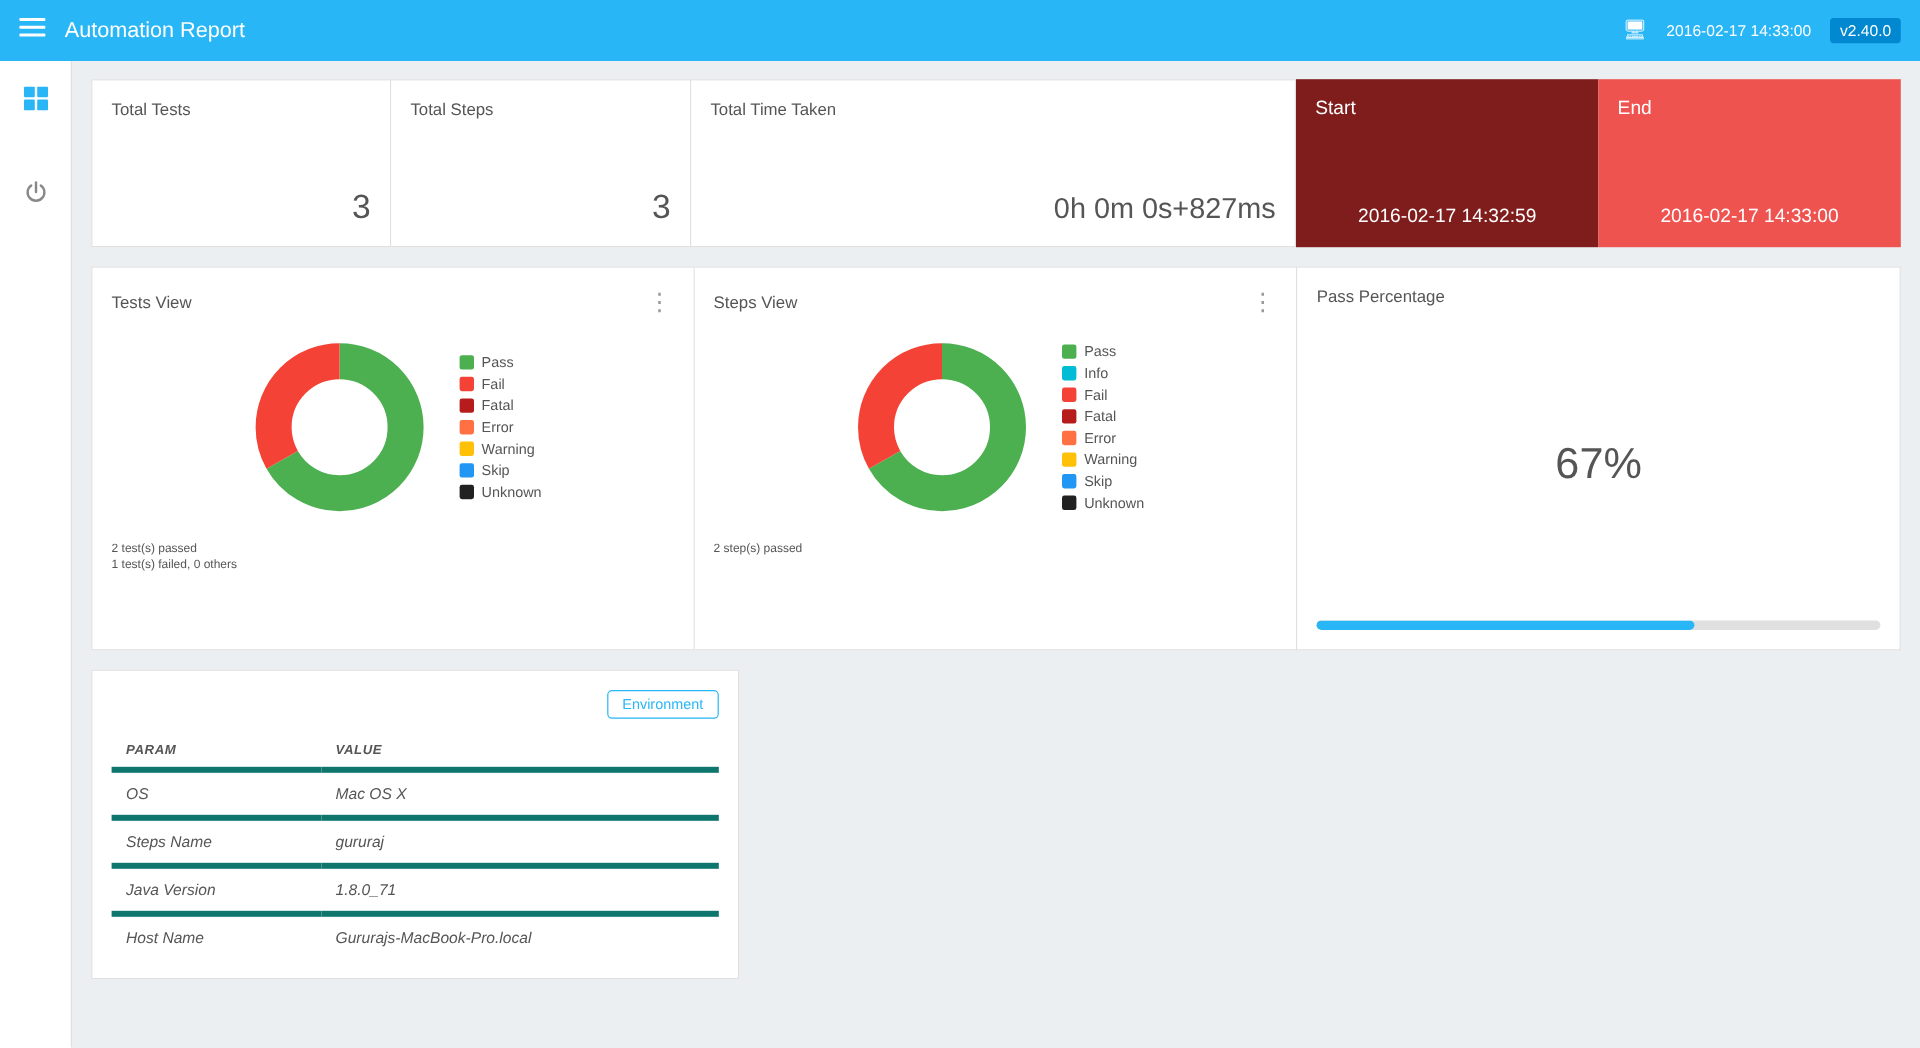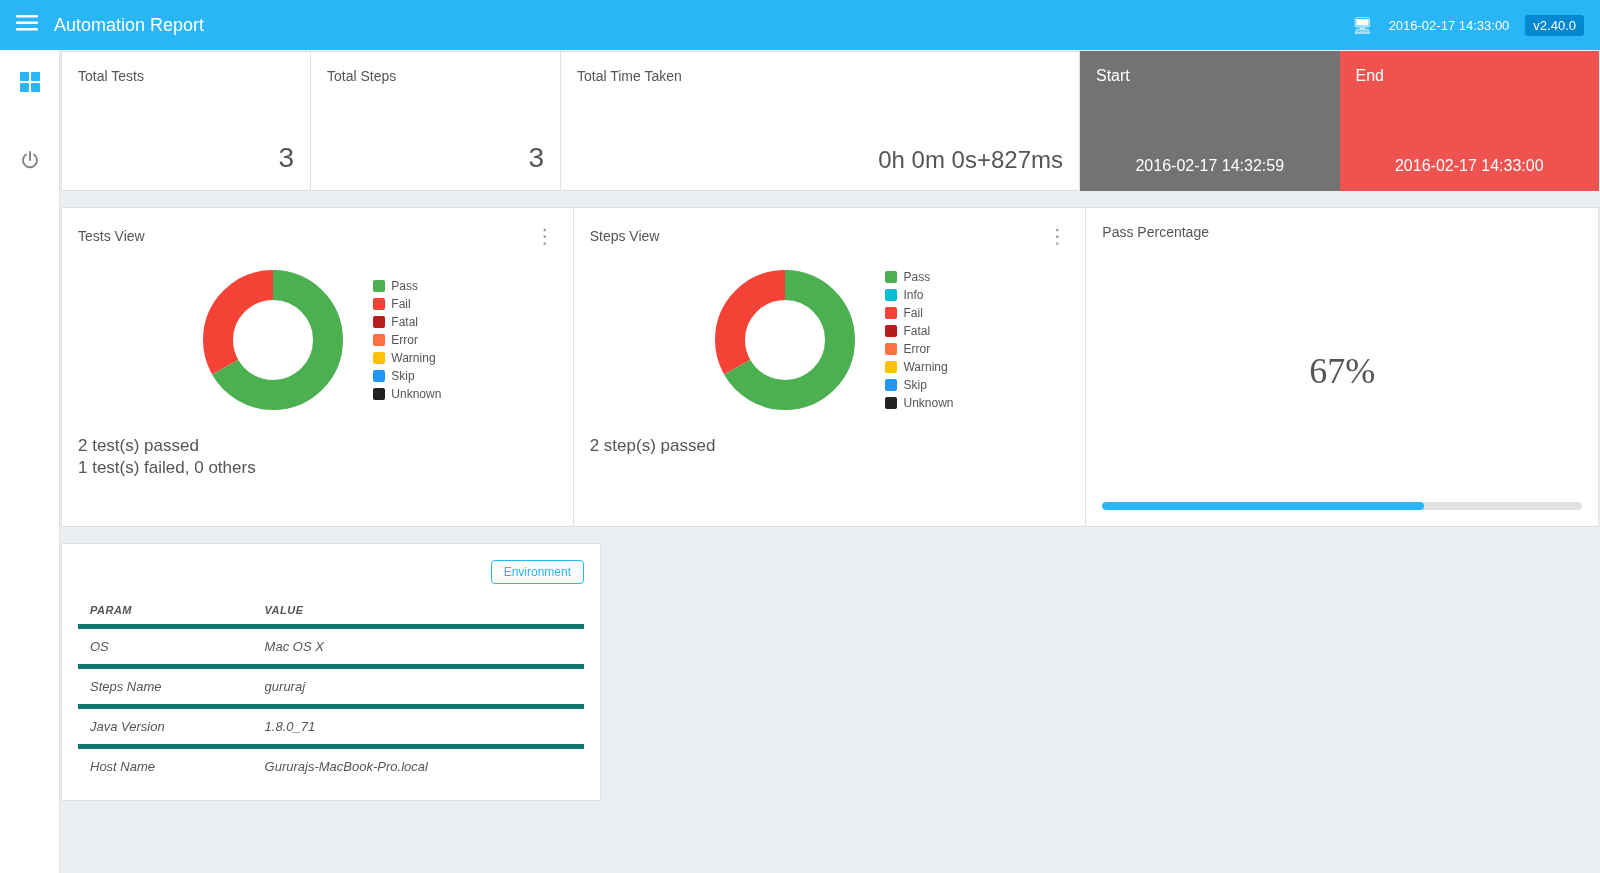--- a/index.html
+++ b/index.html
@@ -49,21 +49,21 @@
       border-radius: 4px;
       color: #666;
       font-size: 18px;
     }
     .sidebar-item.active { color: #29b6f6; }
 
     
     .main {
       margin-top: 50px;
       margin-left: 60px;
-      padding: 1px;
+      padding: 16px;
       min-height: calc(100vh - 50px);
     }
 
     
     .summary-row {
       display: grid;
       grid-template-columns: 250px 250px 1fr 1fr;
       gap: 0;
       margin-bottom: 16px;
       height: 140px;
@@ -88,21 +88,21 @@
     }
     .card-time-value {
       font-size: 24px;
       color: #555;
       text-align: right;
       margin-top: auto;
     }
 
     
     .card-start {
-      background: #737373;
+      background: #7f1d1d;
       color: white;
       border: none;
     }
     .card-end {
       background: #ef5350;
       color: white;
       border: none;
     }
     .card-start .card-title,
     .card-end .card-title {
@@ -167,21 +167,21 @@
       gap: 6px;
     }
     .legend-color {
       width: 12px;
       height: 12px;
       border-radius: 2px;
       flex-shrink: 0;
     }
     .chart-footer {
       margin-top: 16px;
-      font-size: 17px;
+      font-size: 10px;
       color: #555;
     }
     .chart-footer div { margin-bottom: 2px; }
 
     
     .pass-card {
       background: white;
       border: 1px solid #e0e0e0;
       padding: 16px;
       min-height: 320px;
@@ -189,21 +189,20 @@
       flex-direction: column;
     }
     .pass-percentage-value {
       font-size: 36px;
       color: #555;
       text-align: center;
       flex: 1;
       display: flex;
       align-items: center;
       justify-content: center;
-      font-family: Liberation Serif, serif;
     }
     .progress-bar-container {
       margin-top: auto;
       height: 8px;
       background: #e0e0e0;
       border-radius: 4px;
       overflow: hidden;
     }
     .progress-bar-fill {
       height: 100%;

